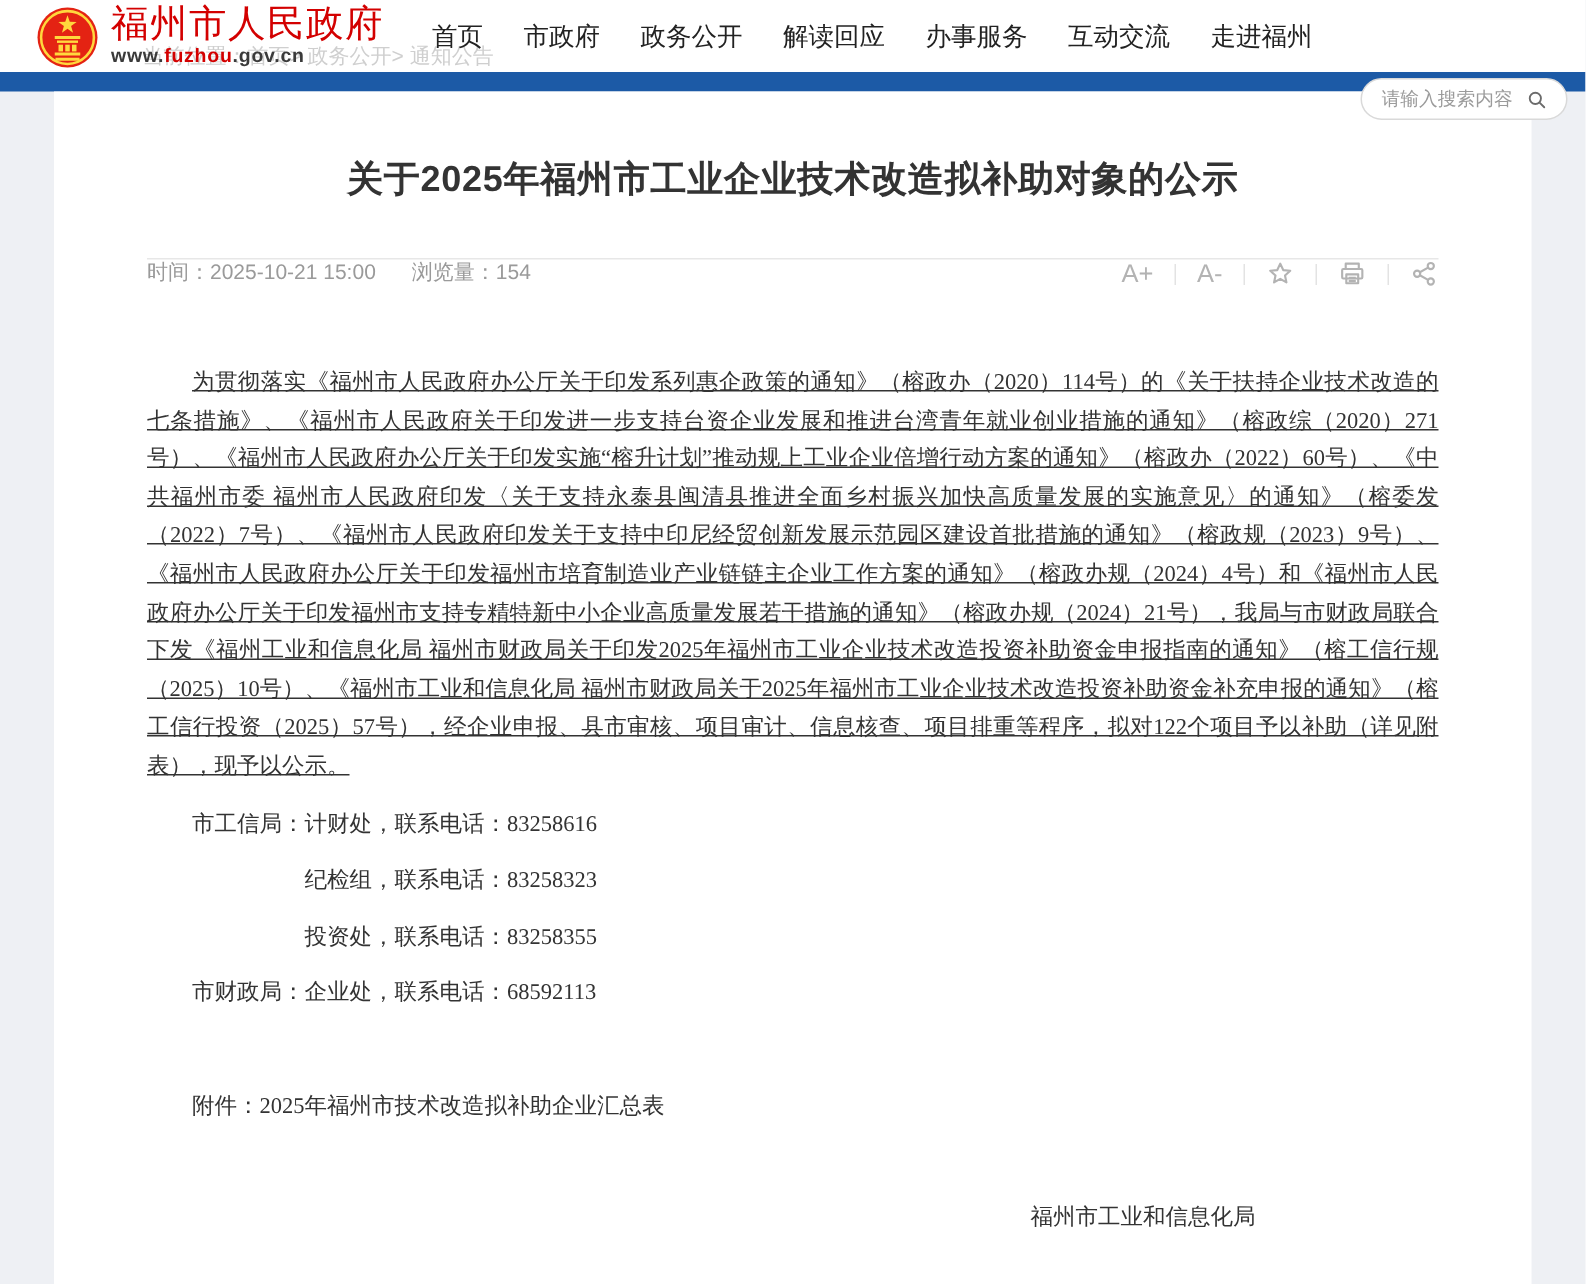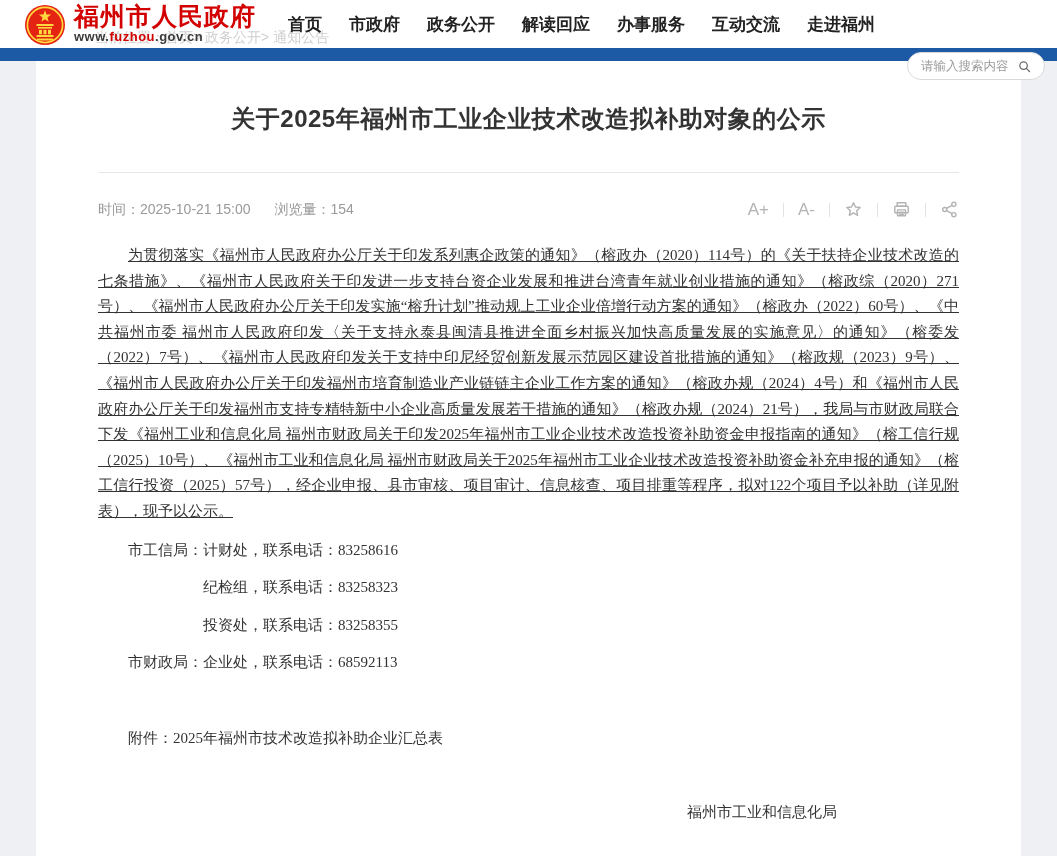--- a/index.html
+++ b/index.html
@@ -31,21 +31,21 @@
     position: relative;
     z-index: 2;
     display: flex;
     align-items: center;
     margin-left: 24px;
   }
   .emblem { width: 42px; height: 42px; margin-top: 2px; }
   .site-id { margin-left: 8px; }
   .site-name {
     font-family: "Liberation Serif", "DejaVu Serif", serif;
-    font-weight: bold;
+    font-weight: normal;
     font-size: 25px;
     line-height: 26px;
     color: #d30000;
     letter-spacing: 1px;
     white-space: nowrap;
   }
   .site-url {
     font-size: 13px;
     font-weight: bold;
     color: #3a3a3a;
@@ -56,21 +56,21 @@
   .main-nav {
     position: relative;
     z-index: 2;
     display: flex;
     gap: 27px;
     margin-left: 32px;
     white-space: nowrap;
   }
   .nav-item {
     font-size: 17px;
-    font-weight: 700;
+    font-weight: 400;
     color: #222;
     cursor: pointer;
     text-align: right;
   }
   .search-box {
     position: absolute;
     right: 12px;
     top: 11px;
     z-index: 2;
     width: 138px;
@@ -110,21 +110,21 @@
     color: #333;
     letter-spacing: .5px;
   }
   .title-divider {
     height: 1px;
     background: #e7e7e7;
     margin-top: 37px;
   }
   .meta-row {
     display: flex;
-    align-items: flex-end;
+    align-items: flex-start;
     justify-content: space-between;
     height: 46px;
   }
   .meta-left { font-size: 14px; color: #9a9a9a; }
   .meta-left .gap { display: inline-block; width: 24px; }
   .toolbar { display: flex; align-items: center; color: #b3b3b3; }
   .tool-btn {
     font-size: 17px;
     font-weight: 400;
     cursor: pointer;

